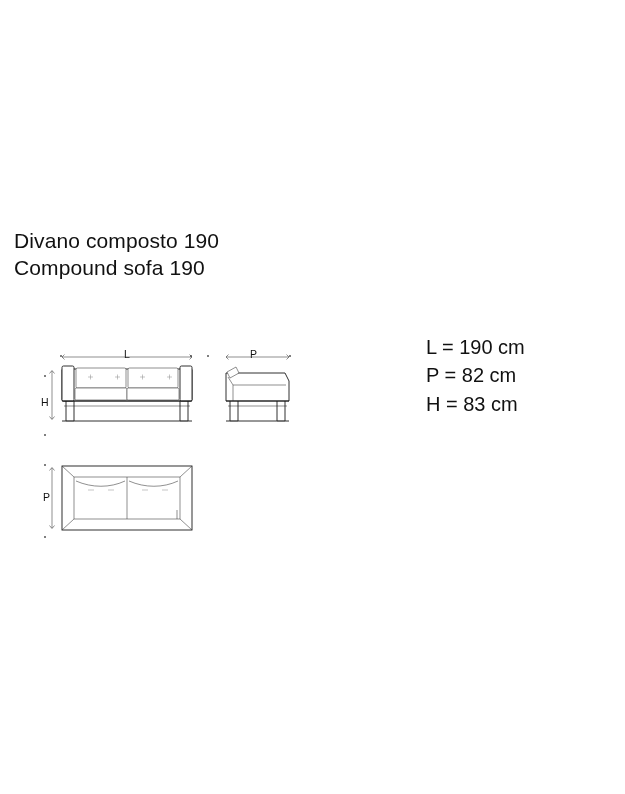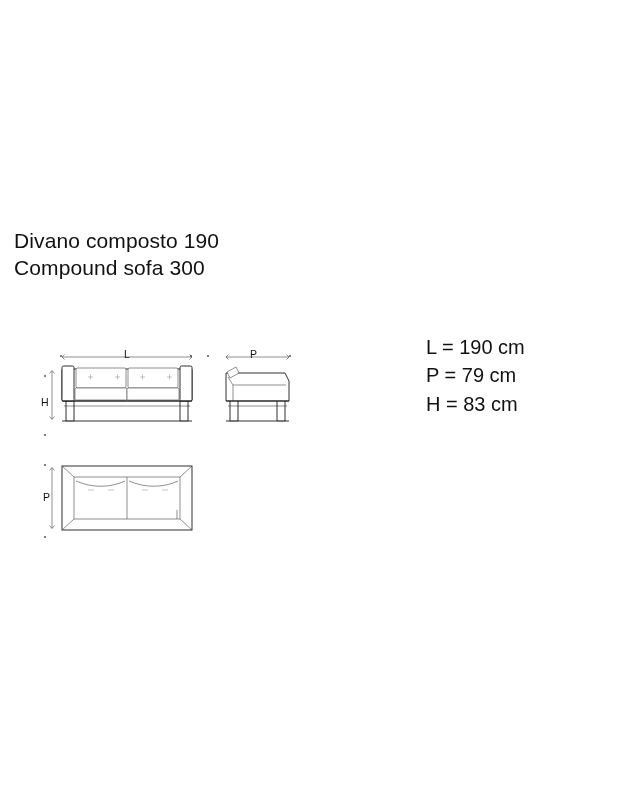--- a/index.html
+++ b/index.html
@@ -83,26 +83,26 @@
   .ln-light { stroke: #888; fill: none; stroke-width: 0.5; }
   .fillw { fill: #ffffff; }
 </style>
 </head>
 <body>
 
 <div class="page">
 
   <div class="title-block">
     <div class="title-line">Divano composto 190</div>
-    <div class="title-line">Compound sofa 300</div>
+    <div class="title-line">Compound sofa 190</div>
   </div>
 
   <div class="dims-block">
     <div class="dim-line">L = 190 cm</div>
-    <div class="dim-line">P = 79 cm</div>
+    <div class="dim-line">P = 82 cm</div>
     <div class="dim-line">H = 83 cm</div>
   </div>
 
   <div class="label label-L">L</div>
   <div class="label label-P1">P</div>
   <div class="label label-H">H</div>
   <div class="label label-P2">P</div>
   <div class="label label-85">85</div>
 
   <div class="dot" style="left:60px;  top:355px;"></div>

